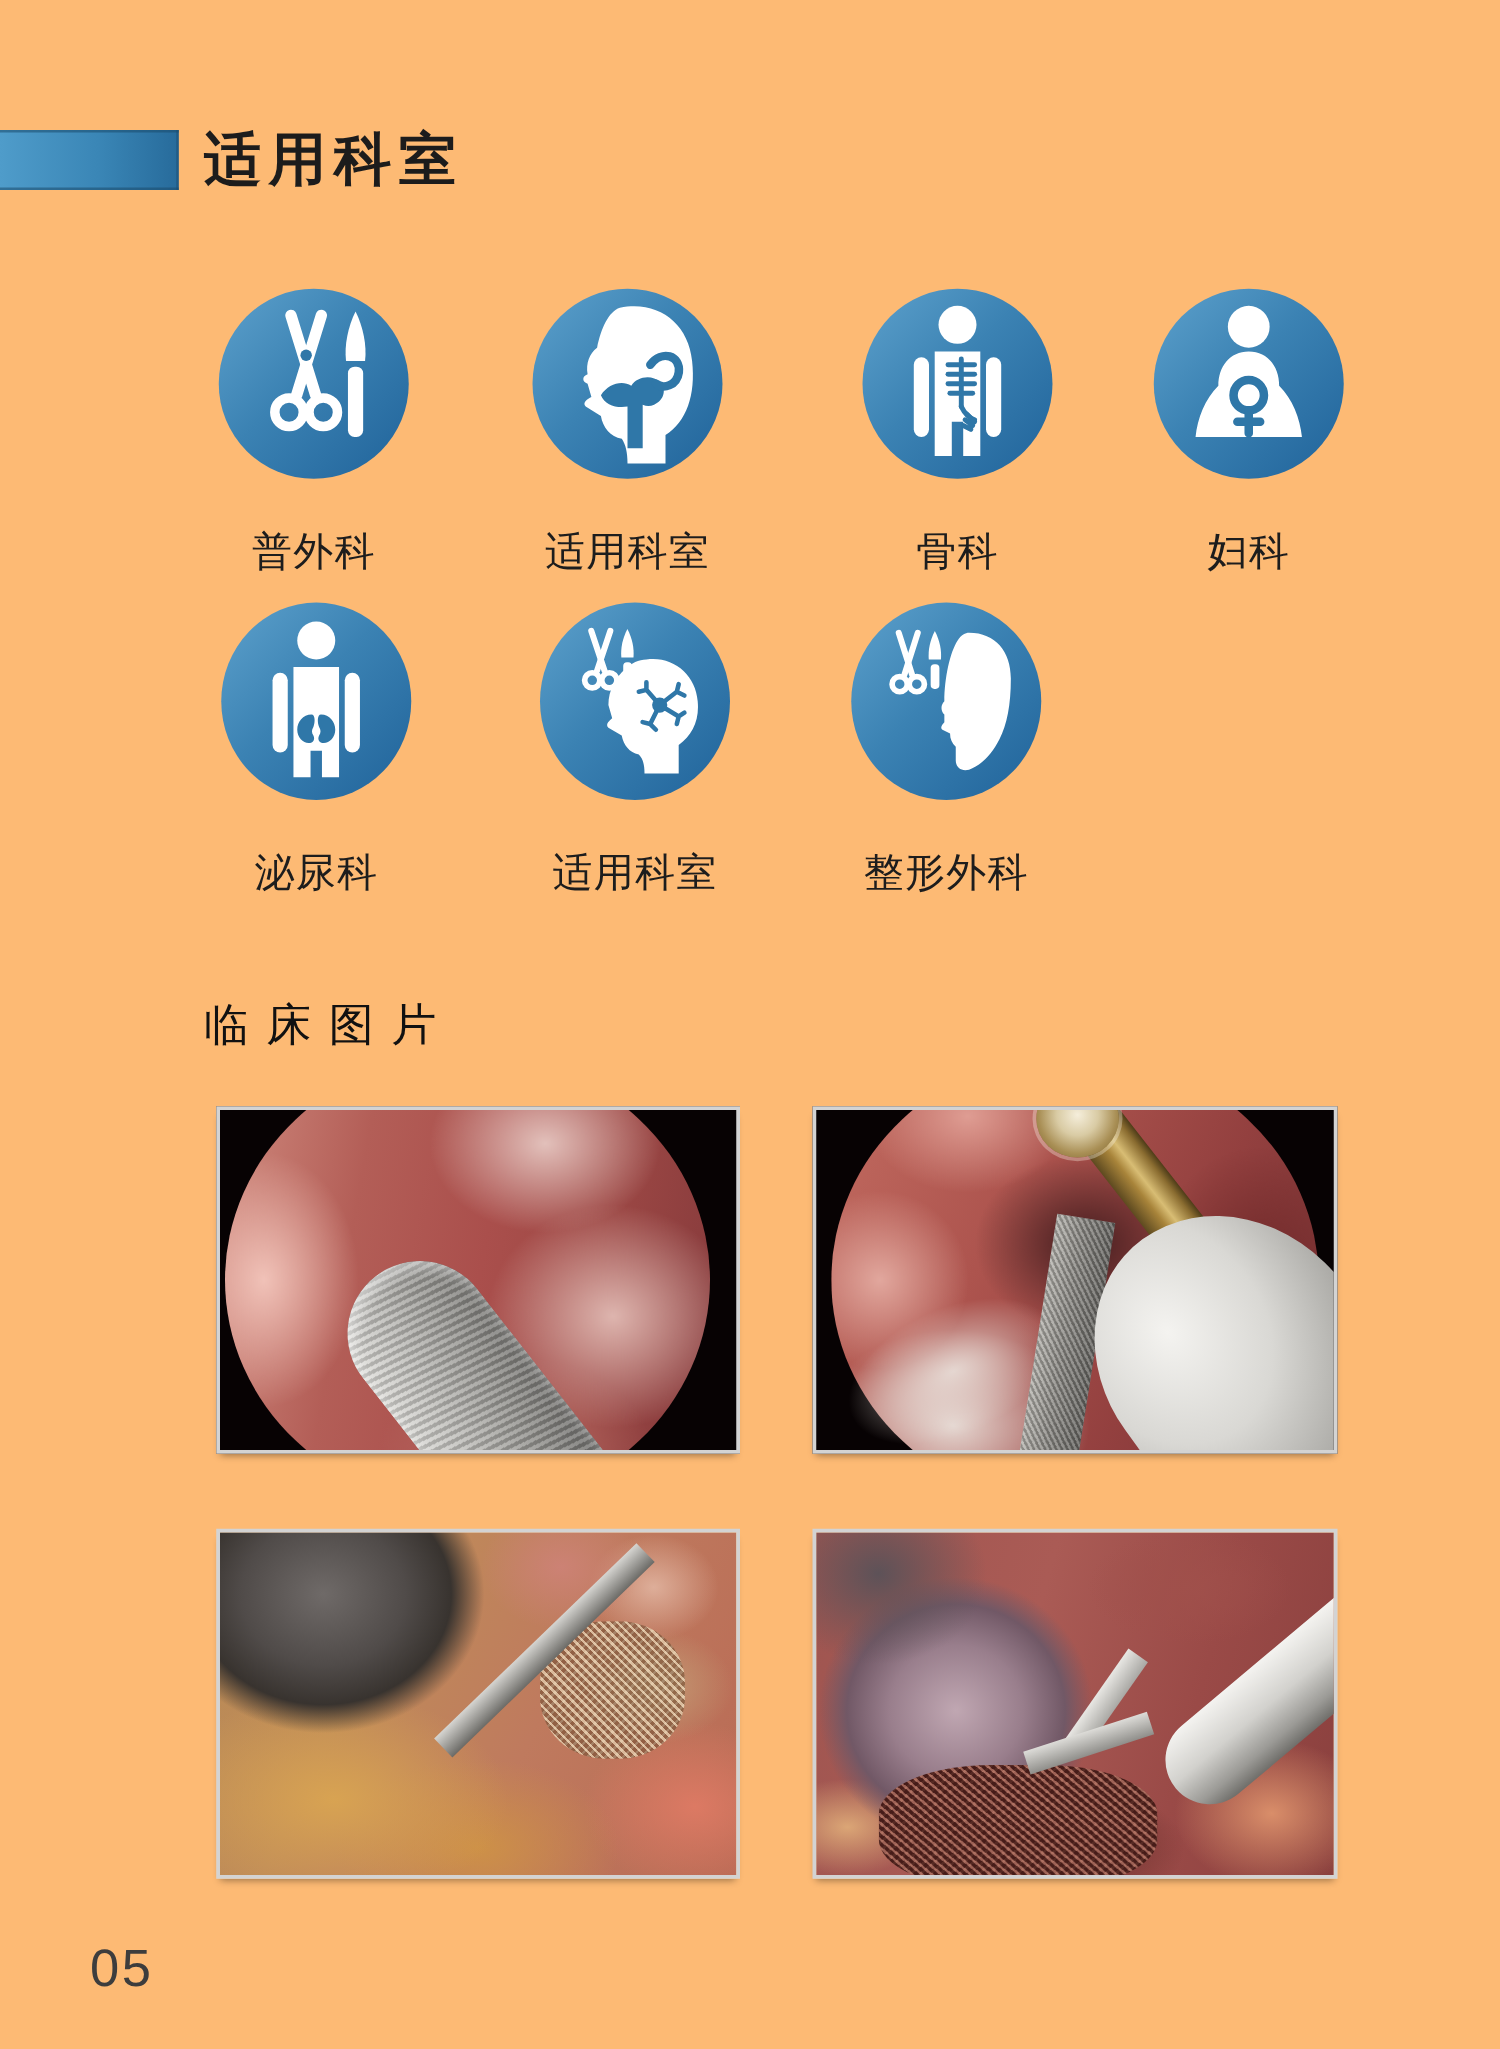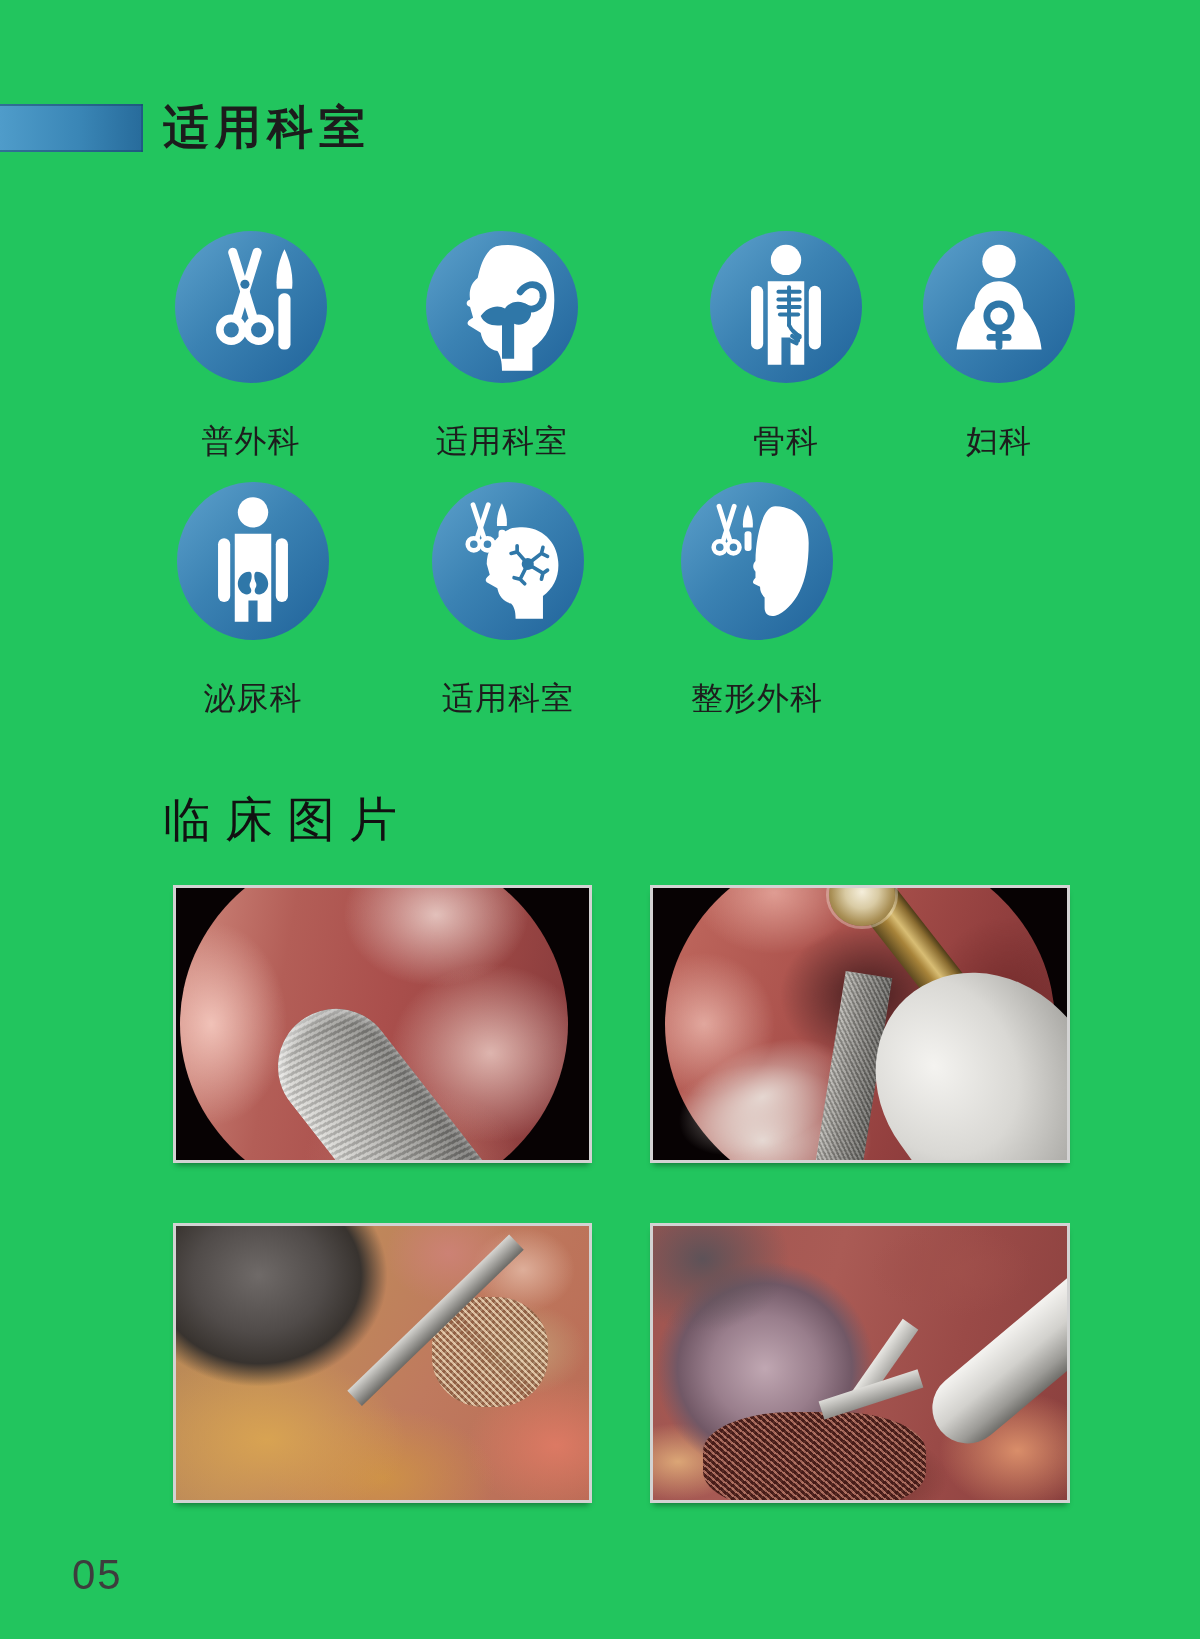--- a/index.html
+++ b/index.html
@@ -1,45 +1,45 @@
 <!DOCTYPE html>
 <html><head>
 <meta charset="utf-8">
 <style>
   html,body{margin:0;padding:0;background:#e9e9e9;}
   .page{
     position:relative;width:1200px;height:1639px;margin:0 auto;
-    background:#22c55e;overflow:hidden;
+    background:#fdba74;overflow:hidden;
     font-family:"Liberation Sans", sans-serif;color:#1c1c1c;
   }
   
   .accent-bar{
     position:absolute;left:0;top:104px;width:143px;height:48px;
     background:linear-gradient(90deg,#4f9cca 0%,#3a86b6 55%,#276b9b 100%);
     box-shadow:inset 0 2px 0 rgba(25,74,108,.55), inset 0 -2px 0 rgba(25,74,108,.55), inset -2px 0 0 rgba(25,74,108,.45);
   }
   .title-depts{
     position:absolute;left:163px;top:101px;margin:0;
     font-size:46px;line-height:52px;font-weight:600;letter-spacing:6px;color:#1c1c1c;
   }
   .title-clinical{
     position:absolute;left:163px;top:796px;margin:0;
-    font-size:48px;line-height:48px;font-weight:500;letter-spacing:14px;color:#111;
+    font-size:36px;line-height:48px;font-weight:500;letter-spacing:14px;color:#111;
   }
   
   .dept{position:absolute;width:240px;display:flex;flex-direction:column;align-items:center;}
   .dept-icon{
     width:152px;height:152px;border-radius:50%;
     background:linear-gradient(135deg,#5da1cc 0%,#3b82b3 45%,#20639a 100%);
     display:flex;align-items:center;justify-content:center;
   }
   .row2 .dept-icon{height:158px;}
   .dept-icon svg{width:100%;height:100%;display:block;}
   .dept-label{font-size:32px;line-height:36px;margin-top:40px;color:#1d1d1d;letter-spacing:1px;text-align:center;}
-  .d1{left:131px;top:231px;} .d2{left:382px;top:231px;} .d3{left:666px;top:231px;} .d4{left:879px;top:231px;}
+  .d1{left:131px;top:231px;} .d2{left:382px;top:231px;} .d3{left:646px;top:231px;} .d4{left:879px;top:231px;}
   .d5{left:133px;top:482px;justify-content:flex-end;} .d6{left:388px;top:482px;} .d7{left:637px;top:482px;}
   
   .photo{
     position:absolute;box-sizing:border-box;border:3px solid #d3d3d3;
     background:#070203;overflow:hidden;
     box-shadow:0 5px 6px -3px rgba(0,0,0,.4);
   }
   #photo1{left:173px;top:885px;width:419px;height:278px;}
   #photo2{left:650px;top:885px;width:420px;height:278px;}
   #photo3{left:173px;top:1223px;width:419px;height:280px;}

